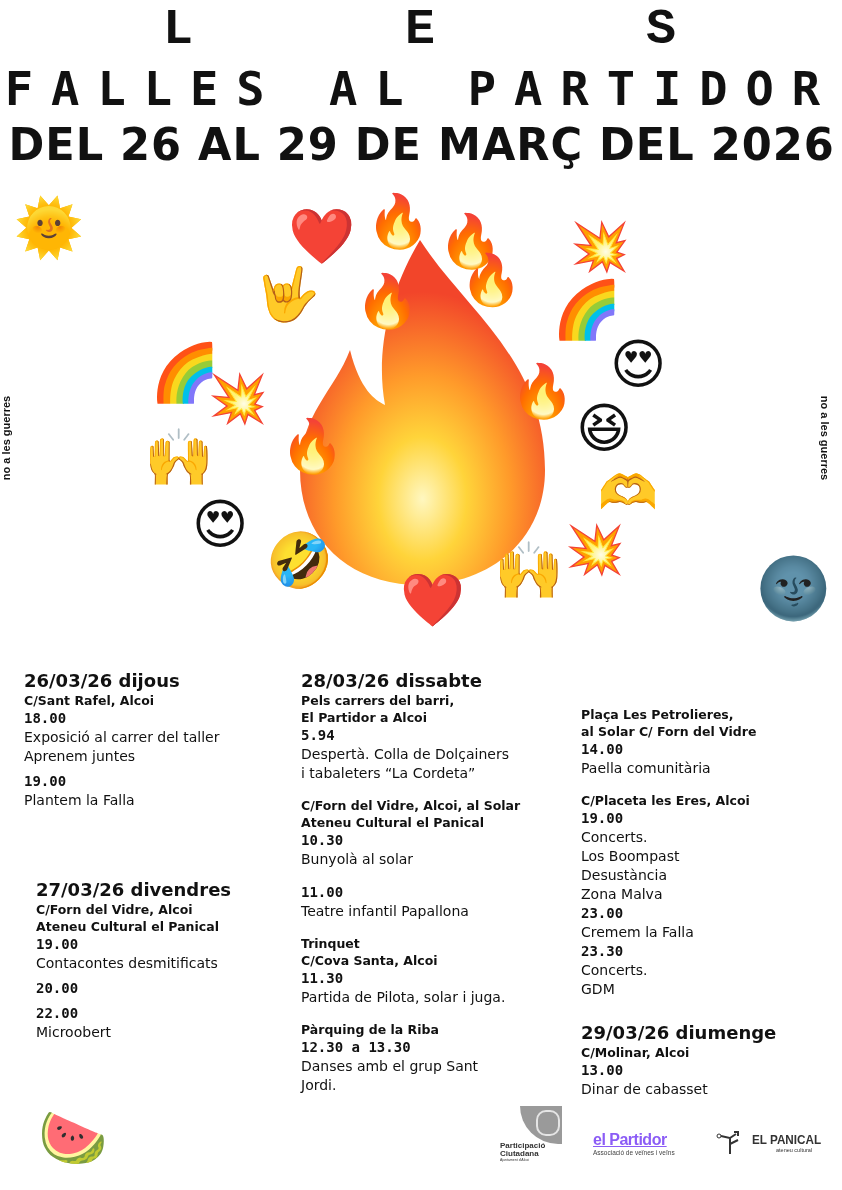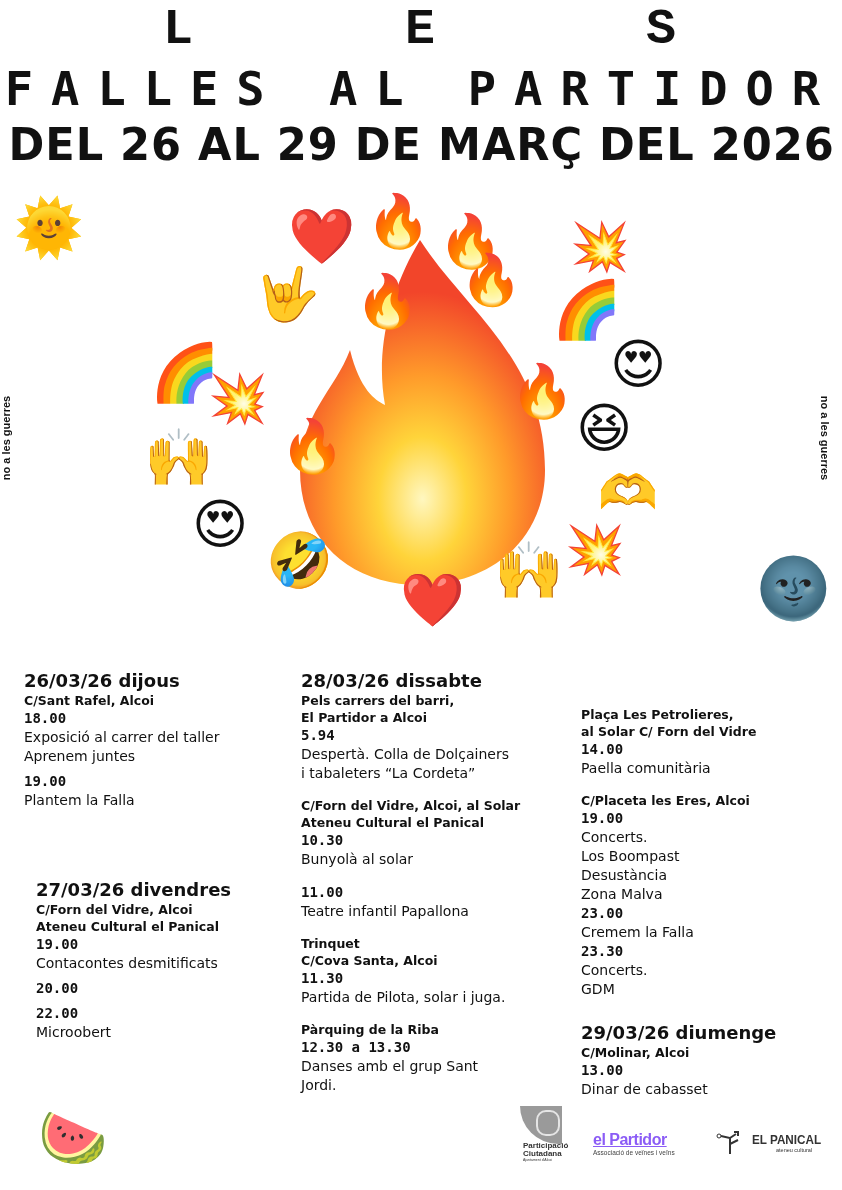--- a/index.html
+++ b/index.html
@@ -161,21 +161,21 @@
 
 <span class="emoji" style="left:38px; top:1110px; font-size:56px;">🍉</span>
 <div class="footer-text" style="left:114px; top:1190px;margin-top:48px;">
   <div>no oblidem</div>
   <div>El genocidi</div>
 </div>
 
 <div class="logo" style="left:500px; top:1106px; width:62px; height:58px;">
   <div style="position:absolute; left:20px; top:0; width:42px; height:38px; background:#9a9a9a; border-bottom-left-radius:42px;"></div>
   <div style="position:absolute; left:36px; top:4px; width:20px; height:22px; border:2px solid #e5e5e5; border-radius:10px 10px 10px 10px;"></div>
-  <div style="position:absolute; left:0; top:36px; font-family:'Liberation Sans',sans-serif; font-weight:bold; font-size:8px; line-height:8px; color:#333;margin-left:23px;">
+  <div style="position:absolute; left:0; top:36px; font-family:'Liberation Sans',sans-serif; font-weight:bold; font-size:8px; line-height:8px; color:#333;">
     <div>Participació</div>
     <div>Ciutadana</div>
     <div style="font-size:3.5px; line-height:5px; font-weight:normal;">Ajuntament d'Alcoi</div>
   </div>
 </div>
 
 <div class="logo" style="left:593px; top:1131px;">
   <div style="font-family:'Liberation Sans',sans-serif; font-weight:bold; font-size:16px; line-height:18px; letter-spacing:-0.5px; color:#8b5cf6;text-decoration:underline;">el Partidor</div>
   <div style="font-family:'Liberation Sans',sans-serif; font-size:6.5px; line-height:7px; color:#444;">Associació de veïnes i veïns</div>
 </div>

